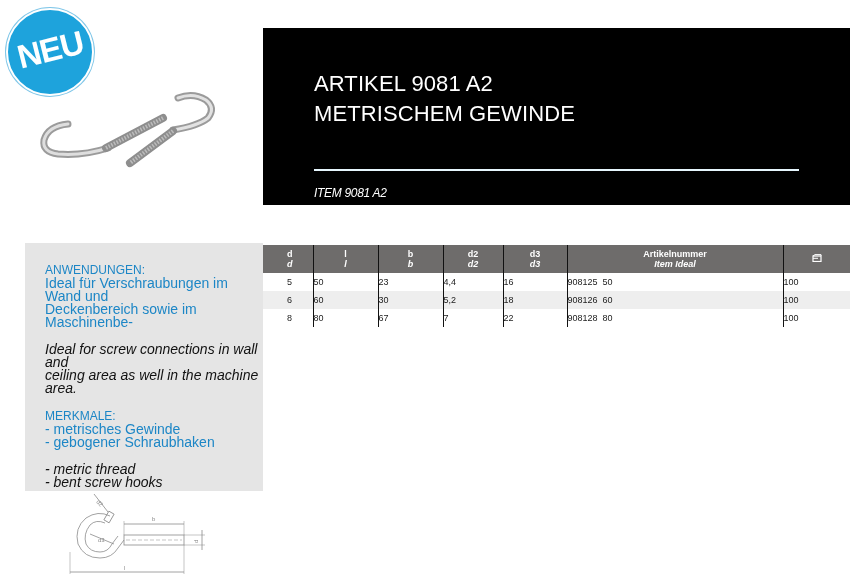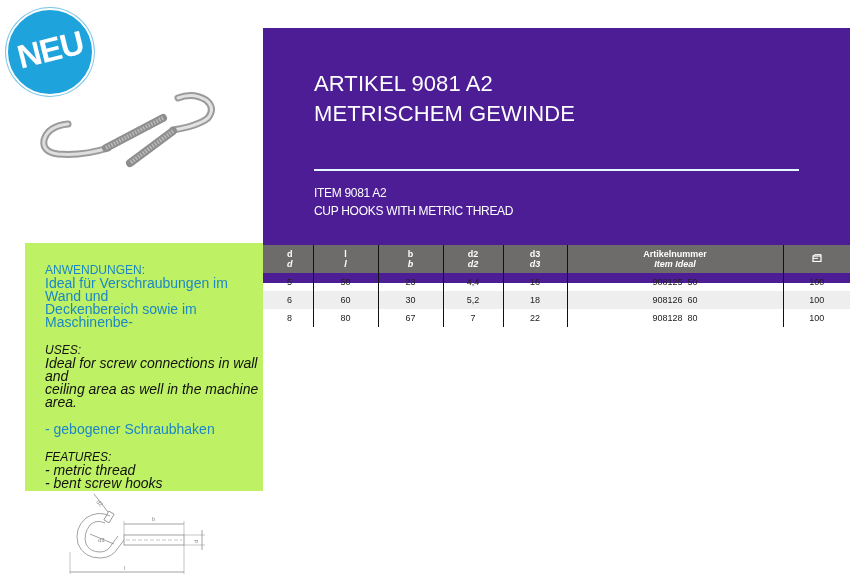--- a/index.html
+++ b/index.html
@@ -13,53 +13,53 @@
       display: flex; align-items: center; justify-content: center;
     }
     .neu-badge span {
       color: #ffffff; font-weight: bold; font-size: 33px; letter-spacing: -1px;
       transform: rotate(-14deg); display: block; margin-top: -4px;
     }
 
     .product-photo { position: absolute; left: 38px; top: 88px; width: 220px; height: 110px; }
 
     .blue-panel {
-      position: absolute; left: 263px; top: 28px; width: 587px; height: 255px;
-      background: #4c1d95;
+      position: absolute; left: 263px; top: 28px; width: 587px; height: 177px;
+      background: #000000;
     }
     .title-de {
       position: absolute; left: 51px; top: 41px; color: #ffffff;
       font-size: 22px; line-height: 30px; letter-spacing: 0.1px;
     }
     .title-rule {
       position: absolute; left: 51px; top: 141px; width: 485px; height: 2px; background: #e6f6fd;
     }
     .title-en {
       position: absolute; left: 51px; top: 156px; color: #ffffff;
-      font-size: 12px; line-height: 18px; letter-spacing: -0.3px;
+      font-size: 12px; line-height: 18px; font-style: italic; letter-spacing: -0.3px;
     }
 
     .info-panel {
       position: absolute; left: 25px; top: 243px; width: 238px; height: 248px;
-      background: #bef264; padding: 20px 0 2px 20px;
+      background: #e5e5e5; padding: 20px 0 2px 20px;
     }
     .info-panel .h-de { color: #1c86c6; font-size: 12px; line-height: 14px; }
     .info-panel .t-de { color: #1c86c6; font-size: 14px; line-height: 13px; }
     .info-panel .h-en { color: #111111; font-size: 12px; line-height: 14px; font-style: italic; }
     .info-panel .t-en { color: #111111; font-size: 14px; line-height: 13px; font-style: italic; }
     .info-panel .gap { height: 14px; }
 
     .table-wrap { position: absolute; left: 263px; top: 245px; width: 587px; }
     table { border-collapse: collapse; width: 587px; table-layout: fixed; font-size: 9px; }
     th {
       background: #6e6c6b; color: #ffffff; font-weight: bold; height: 28px;
       font-size: 9px; line-height: 10px; text-align: center;
     }
     th .en { font-style: italic; font-weight: bold; display: block; }
-    td { height: 18px; text-align: center; color: #222222; }
+    td { height: 18px; text-align: left; color: #222222; }
     tr.alt td { background: #eeeeee; }
     th + th, td + td { border-left: 1px solid #111111; }
     th:nth-child(1), td:nth-child(1) { width: 50px; text-align: left; padding-left: 24px; }
     th:nth-child(2), td:nth-child(2) { width: 65px; }
     th:nth-child(3), td:nth-child(3) { width: 65px; }
     th:nth-child(4), td:nth-child(4) { width: 60px; }
     th:nth-child(5), td:nth-child(5) { width: 64px; }
     th:nth-child(6), td:nth-child(6) { width: 216px; }
     th:nth-child(7), td:nth-child(7) { width: 67px; border-left: 1px solid #111111; }
     th:last-child, td:last-child { border-left-color: #111111; margin-top: 47px; }
@@ -106,27 +106,27 @@
     <div>ITEM 9081 A2</div>
     <div>CUP HOOKS WITH METRIC THREAD</div>
   </div>
 </div>
 
 <div class="info-panel">
   <div class="h-de">ANWENDUNGEN:</div>
   <div class="t-de">Ideal für Verschraubungen im Wand und</div>
   <div class="t-de">Deckenbereich sowie im Maschinenbe-</div>
   <div class="gap"></div>
-  <div class="h-en">USES:</div>
   <div class="t-en">Ideal for screw connections in wall and</div>
   <div class="t-en">ceiling area as well in the machine area.</div>
   <div class="gap"></div>
+  <div class="h-de">MERKMALE:</div>
+  <div class="t-de">- metrisches Gewinde</div>
   <div class="t-de">- gebogener Schraubhaken</div>
   <div class="gap"></div>
-  <div class="h-en">FEATURES:</div>
   <div class="t-en">- metric thread</div>
   <div class="t-en">- bent screw hooks</div>
 </div>
 
 <div class="table-wrap">
   <table>
     <thead>
       <tr>
         <th><span>d</span><span class="en">d</span></th>
         <th><span>l</span><span class="en">l</span></th>

